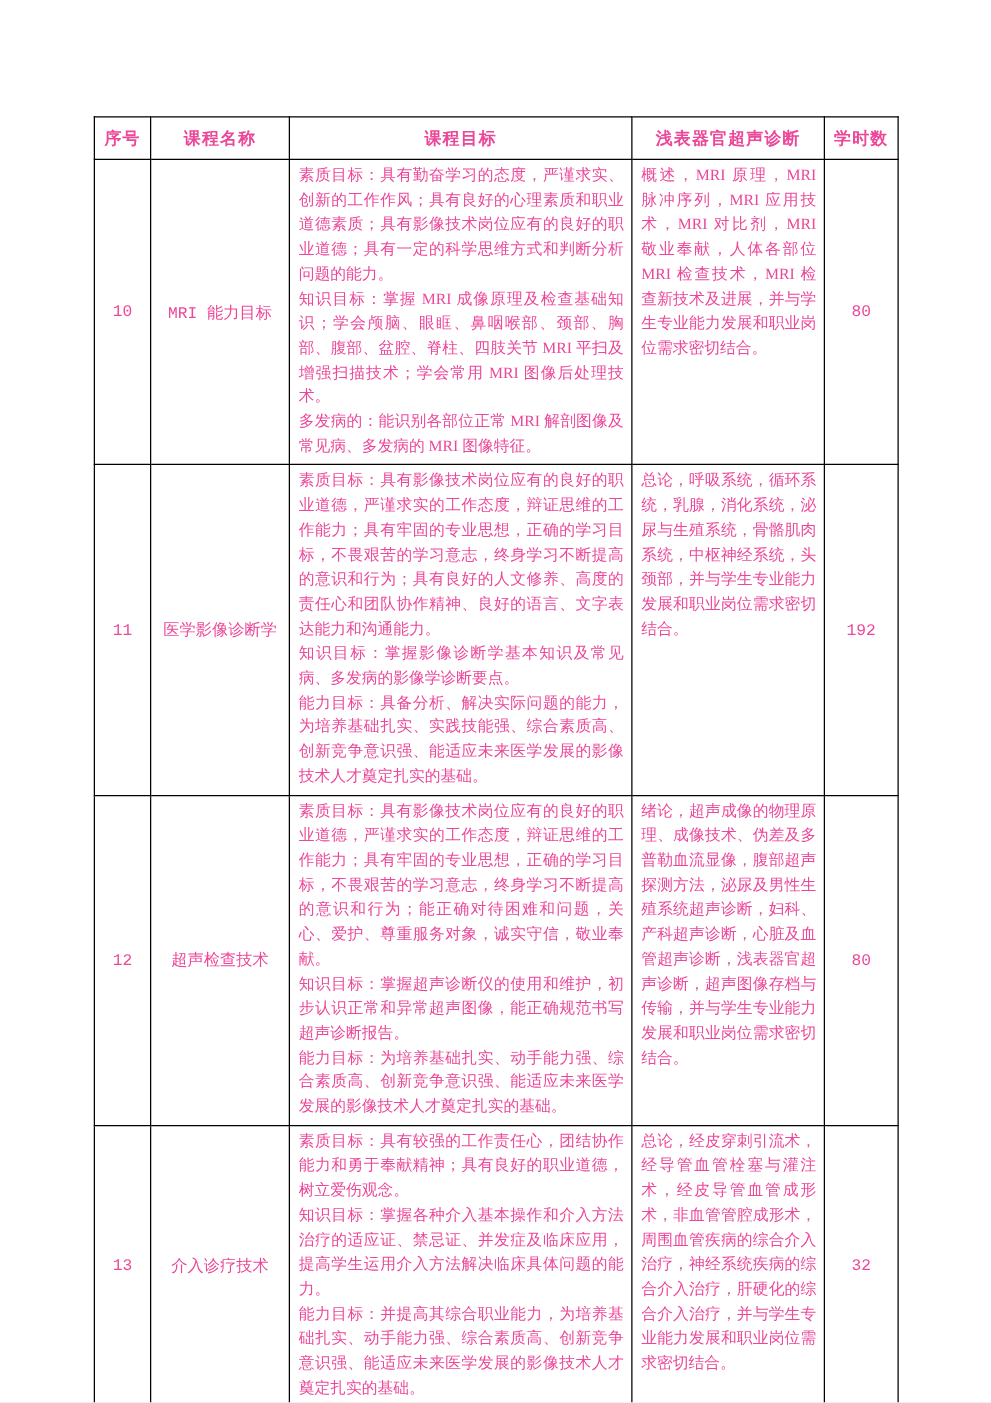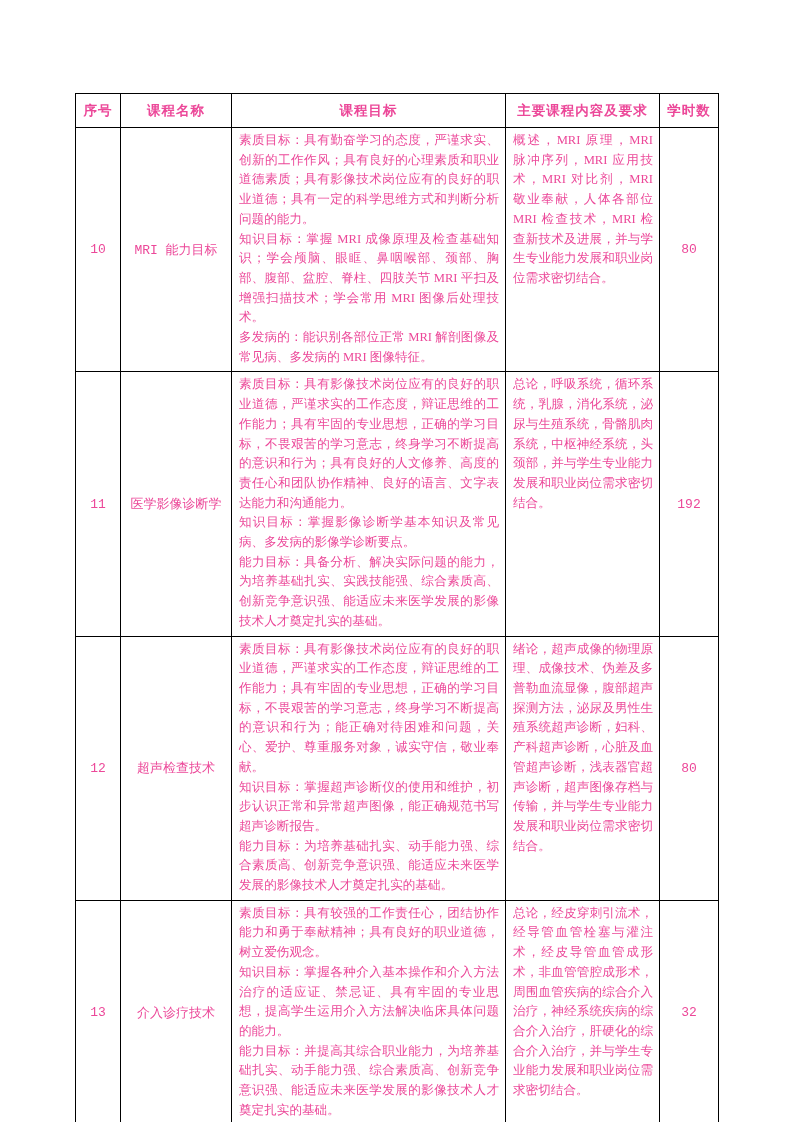--- a/index.html
+++ b/index.html
@@ -69,21 +69,21 @@
         <col class="c-name">
         <col class="c-obj">
         <col class="c-content">
         <col class="c-hours">
     </colgroup>
     <thead>
       <tr>
         <th>序号</th>
         <th>课程名称</th>
         <th>课程目标</th>
-        <th>主要课程内容及要求</th>
+        <th>浅表器官超声诊断</th>
         <th>学时数</th>
       </tr>
     </thead>
     <tbody>
       <tr>
         <td class="cell-center">10</td>
         <td class="cell-center">MRI 能力目标</td>
         <td class="cell-text">
           <p>素质目标：具有勤奋学习的态度，严谨求实、创新的工作作风；具有良好的心理素质和职业道德素质；具有影像技术岗位应有的良好的职业道德；具有一定的科学思维方式和判断分析问题的能力。</p>
           <p>知识目标：掌握 MRI 成像原理及检查基础知识；学会颅脑、眼眶、鼻咽喉部、颈部、胸部、腹部、盆腔、脊柱、四肢关节 MRI 平扫及增强扫描技术；学会常用 MRI 图像后处理技术。</p>
@@ -118,21 +118,21 @@
         <td class="cell-text">
           <p>绪论，超声成像的物理原理、成像技术、伪差及多普勒血流显像，腹部超声探测方法，泌尿及男性生殖系统超声诊断，妇科、产科超声诊断，心脏及血管超声诊断，浅表器官超声诊断，超声图像存档与传输，并与学生专业能力发展和职业岗位需求密切结合。</p>
         </td>
         <td class="cell-center">80</td>
       </tr>
       <tr>
         <td class="cell-center">13</td>
         <td class="cell-center">介入诊疗技术</td>
         <td class="cell-text">
           <p>素质目标：具有较强的工作责任心，团结协作能力和勇于奉献精神；具有良好的职业道德，树立爱伤观念。</p>
-          <p>知识目标：掌握各种介入基本操作和介入方法治疗的适应证、禁忌证、具有牢固的专业思想，提高学生运用介入方法解决临床具体问题的能力。</p>
+          <p>知识目标：掌握各种介入基本操作和介入方法治疗的适应证、禁忌证、并发症及临床应用，提高学生运用介入方法解决临床具体问题的能力。</p>
           <p>能力目标：并提高其综合职业能力，为培养基础扎实、动手能力强、综合素质高、创新竞争意识强、能适应未来医学发展的影像技术人才奠定扎实的基础。</p>
         </td>
         <td class="cell-text">
           <p>总论，经皮穿刺引流术，经导管血管栓塞与灌注术，经皮导管血管成形术，非血管管腔成形术，周围血管疾病的综合介入治疗，神经系统疾病的综合介入治疗，肝硬化的综合介入治疗，并与学生专业能力发展和职业岗位需求密切结合。</p>
         </td>
         <td class="cell-center">32</td>
       </tr>
     </tbody>
   </table>
 

